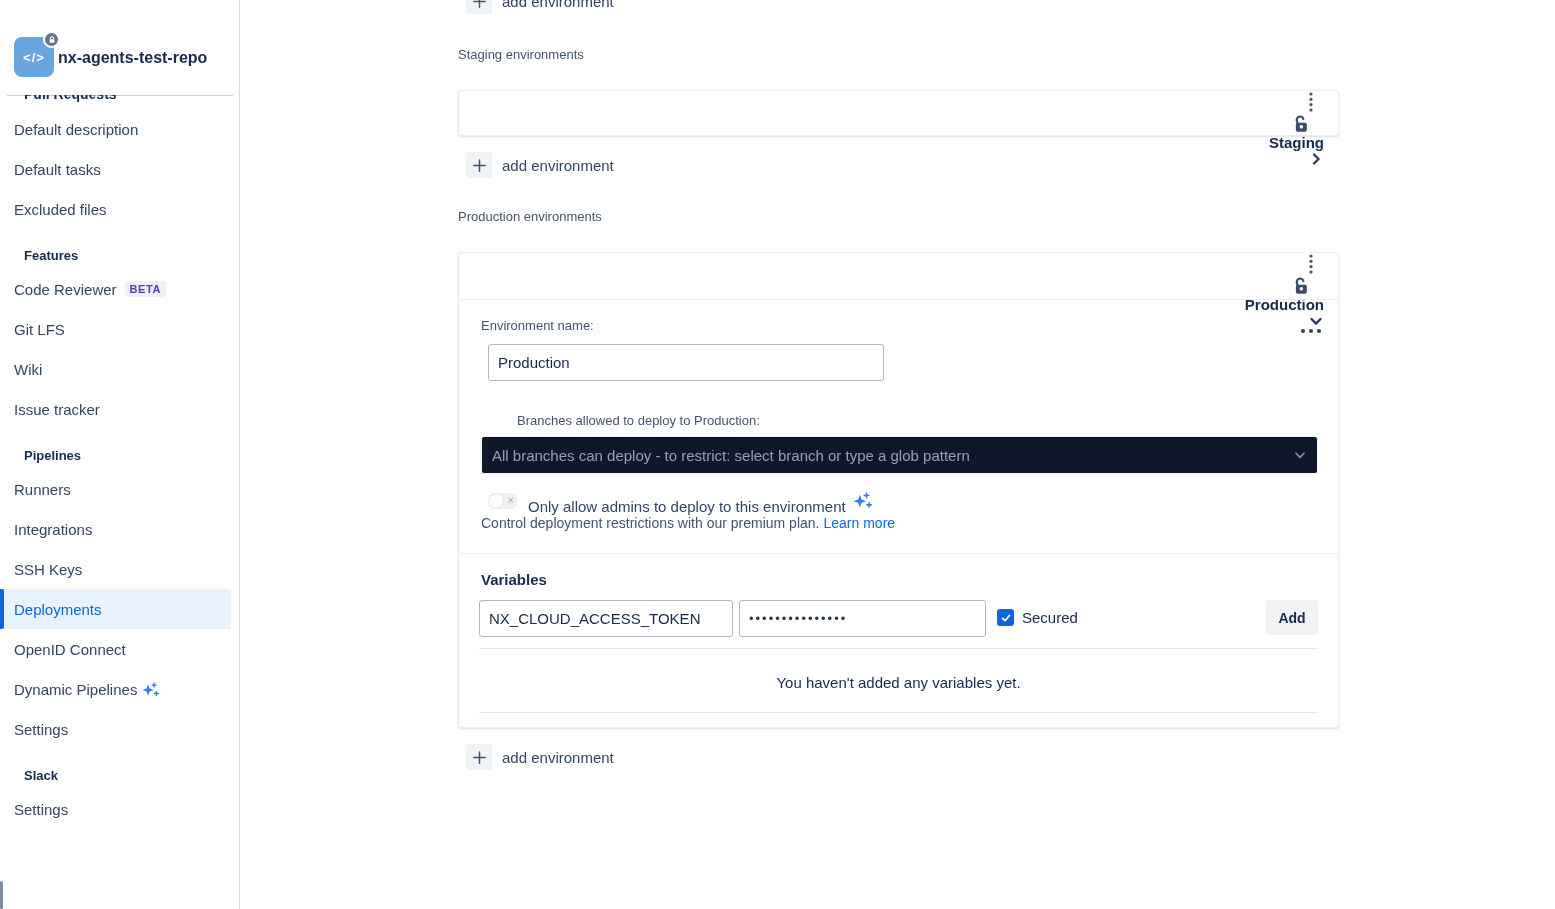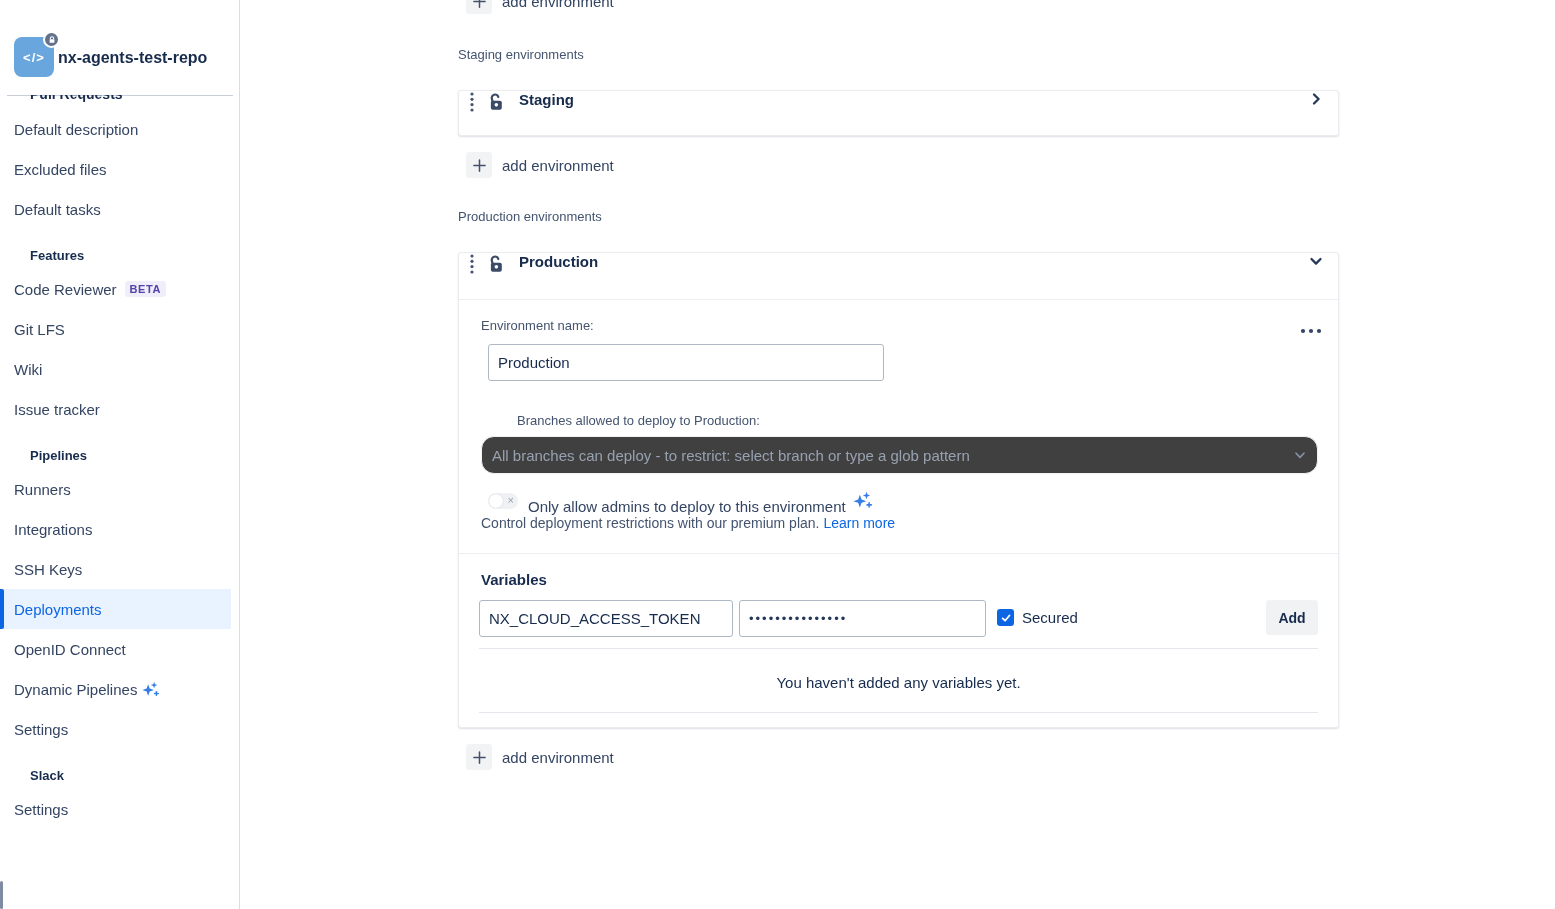--- a/index.html
+++ b/index.html
@@ -33,39 +33,39 @@
   #sidebar-nav { position:absolute; left:0; top:78px; width:231px; }
   .nav-item {
     height:40px; display:flex; align-items:center; padding-left:14px;
     font-size:15px; color:#344563; cursor:pointer; position:relative;
   }
   .nav-item.selected { background:#E9F2FF; color:#0C66E4; }
   .nav-item.selected::before {
     content:""; position:absolute; left:0; top:0; bottom:0; width:4px; background:#0C66E4; border-radius:0 2px 2px 0;
   }
   .nav-header {
-    height:40px; display:flex; align-items:flex-end; padding:0 0 6px 30px;
+    height:40px; display:flex; align-items:flex-end; padding:0 0 6px 24px;
     font-size:13px; font-weight:bold; color:#172B4D;
   }
   .nav-header-first { height:31px; align-items:flex-start; padding-top:8px; font-size:14px; }
   .beta-badge {
     margin-left:8px; background:#F0EEFB; color:#5243AA; font-size:11px; font-weight:bold;
     letter-spacing:0.6px; padding:2px 5px; border-radius:3px;
   }
   .nav-sparkle { margin-left:5px; }
   .sidebar-scroll-thumb { position:absolute; left:0; top:881px; width:3px; height:28px; background:#7E8BA0; border-radius:2px; }
 
   
   #main { position:absolute; left:240px; top:0; width:1315px; height:909px; }
   .section-label { position:absolute; font-size:13px; color:#44546F; }
   .env-card {
     position:absolute; left:218px; width:881px; background:#fff;
     border:1px solid #EAECEF; border-radius:3px; box-shadow:0 1px 2px rgba(9,30,66,0.14);
   }
-  .env-card-header { height:46px; display:flex; align-items:flex-start; padding:0 14px 0 10px; cursor:pointer; }
+  .env-card-header { height:46px; display:flex; align-items:flex-end; padding:0 14px 0 10px; cursor:pointer;flex-direction:column; }
   .drag-handle { margin-right:10px; display:flex; }
   .lock-icon { margin-right:13px; display:flex; }
   .env-title { font-size:15px; font-weight:bold; color:#172B4D; }
   .header-spacer { flex:1; }
 
   .add-env-btn {
     position:absolute; display:flex; align-items:center; cursor:pointer; height:26px;
   }
   .plus-square {
     width:26px; height:26px; background:#F2F3F5; border-radius:3px;
@@ -77,21 +77,21 @@
   .card-body { position:relative; border-top:1px solid #ECEEF1; height:429px; }
   .field-label { position:absolute; font-size:13px; color:#44546F; }
   .ellipsis-btn { position:absolute; right:14px; top:66px; cursor:pointer; padding:2px; }
   .text-input {
     position:absolute; height:37px; border:1px solid #AEB8C4; border-radius:3px;
     font-family:"Liberation Sans", sans-serif; font-size:15px; color:#172B4D; padding:0 9px; background:#fff; outline:none;
   }
   #env-name-input { left:29px; top:92px; width:396px; }
   .select-box {
     position:absolute; left:22px; top:184px; width:837px; height:38px;
-    background:#404040; border:1px solid #F1F2F4; border-radius:13px;
+    background:#0f172a; border:1px solid #F1F2F4; border-radius:3px;
     display:flex; align-items:center; padding:0 10px; cursor:pointer;
   }
   .select-placeholder { font-size:15px; color:#98A1B0; flex:1; }
   .toggle-row { position:absolute; left:29px; top:234px; display:flex; align-items:center; }
   .toggle-pill {
     width:30px; height:16px; border-radius:8px; background:#F0F1F4; position:relative; cursor:pointer;
   }
   .toggle-knob { position:absolute; left:1px; top:1px; width:14px; height:14px; border-radius:50%; background:#fff; box-shadow:0 0 1px rgba(9,30,66,0.25); }
   .toggle-x { position:absolute; right:4px; top:1px; font-size:11px; color:#97A0AF; }
   .toggle-label { margin-left:10px; font-size:15px; color:#344563;margin-top:12px; }
@@ -139,24 +139,24 @@
   </div>
   <div class="header-divider"></div>
   <nav id="sidebar-nav">
       <div class="nav-header nav-header-first">
         <span>Pull Requests</span>
       </div>
       <div class="nav-item">
         <span>Default description</span>
       </div>
       <div class="nav-item">
+        <span>Default tasks</span>
+      </div>
+      <div class="nav-item">
         <span>Excluded files</span>
-      </div>
-      <div class="nav-item">
-        <span>Default tasks</span>
       </div>
       <div class="nav-header">
         <span>Features</span>
       </div>
       <div class="nav-item">
         <span>Code Reviewer</span>
         <span class="beta-badge">BETA</span>
       </div>
       <div class="nav-item">
         <span>Git LFS</span>

